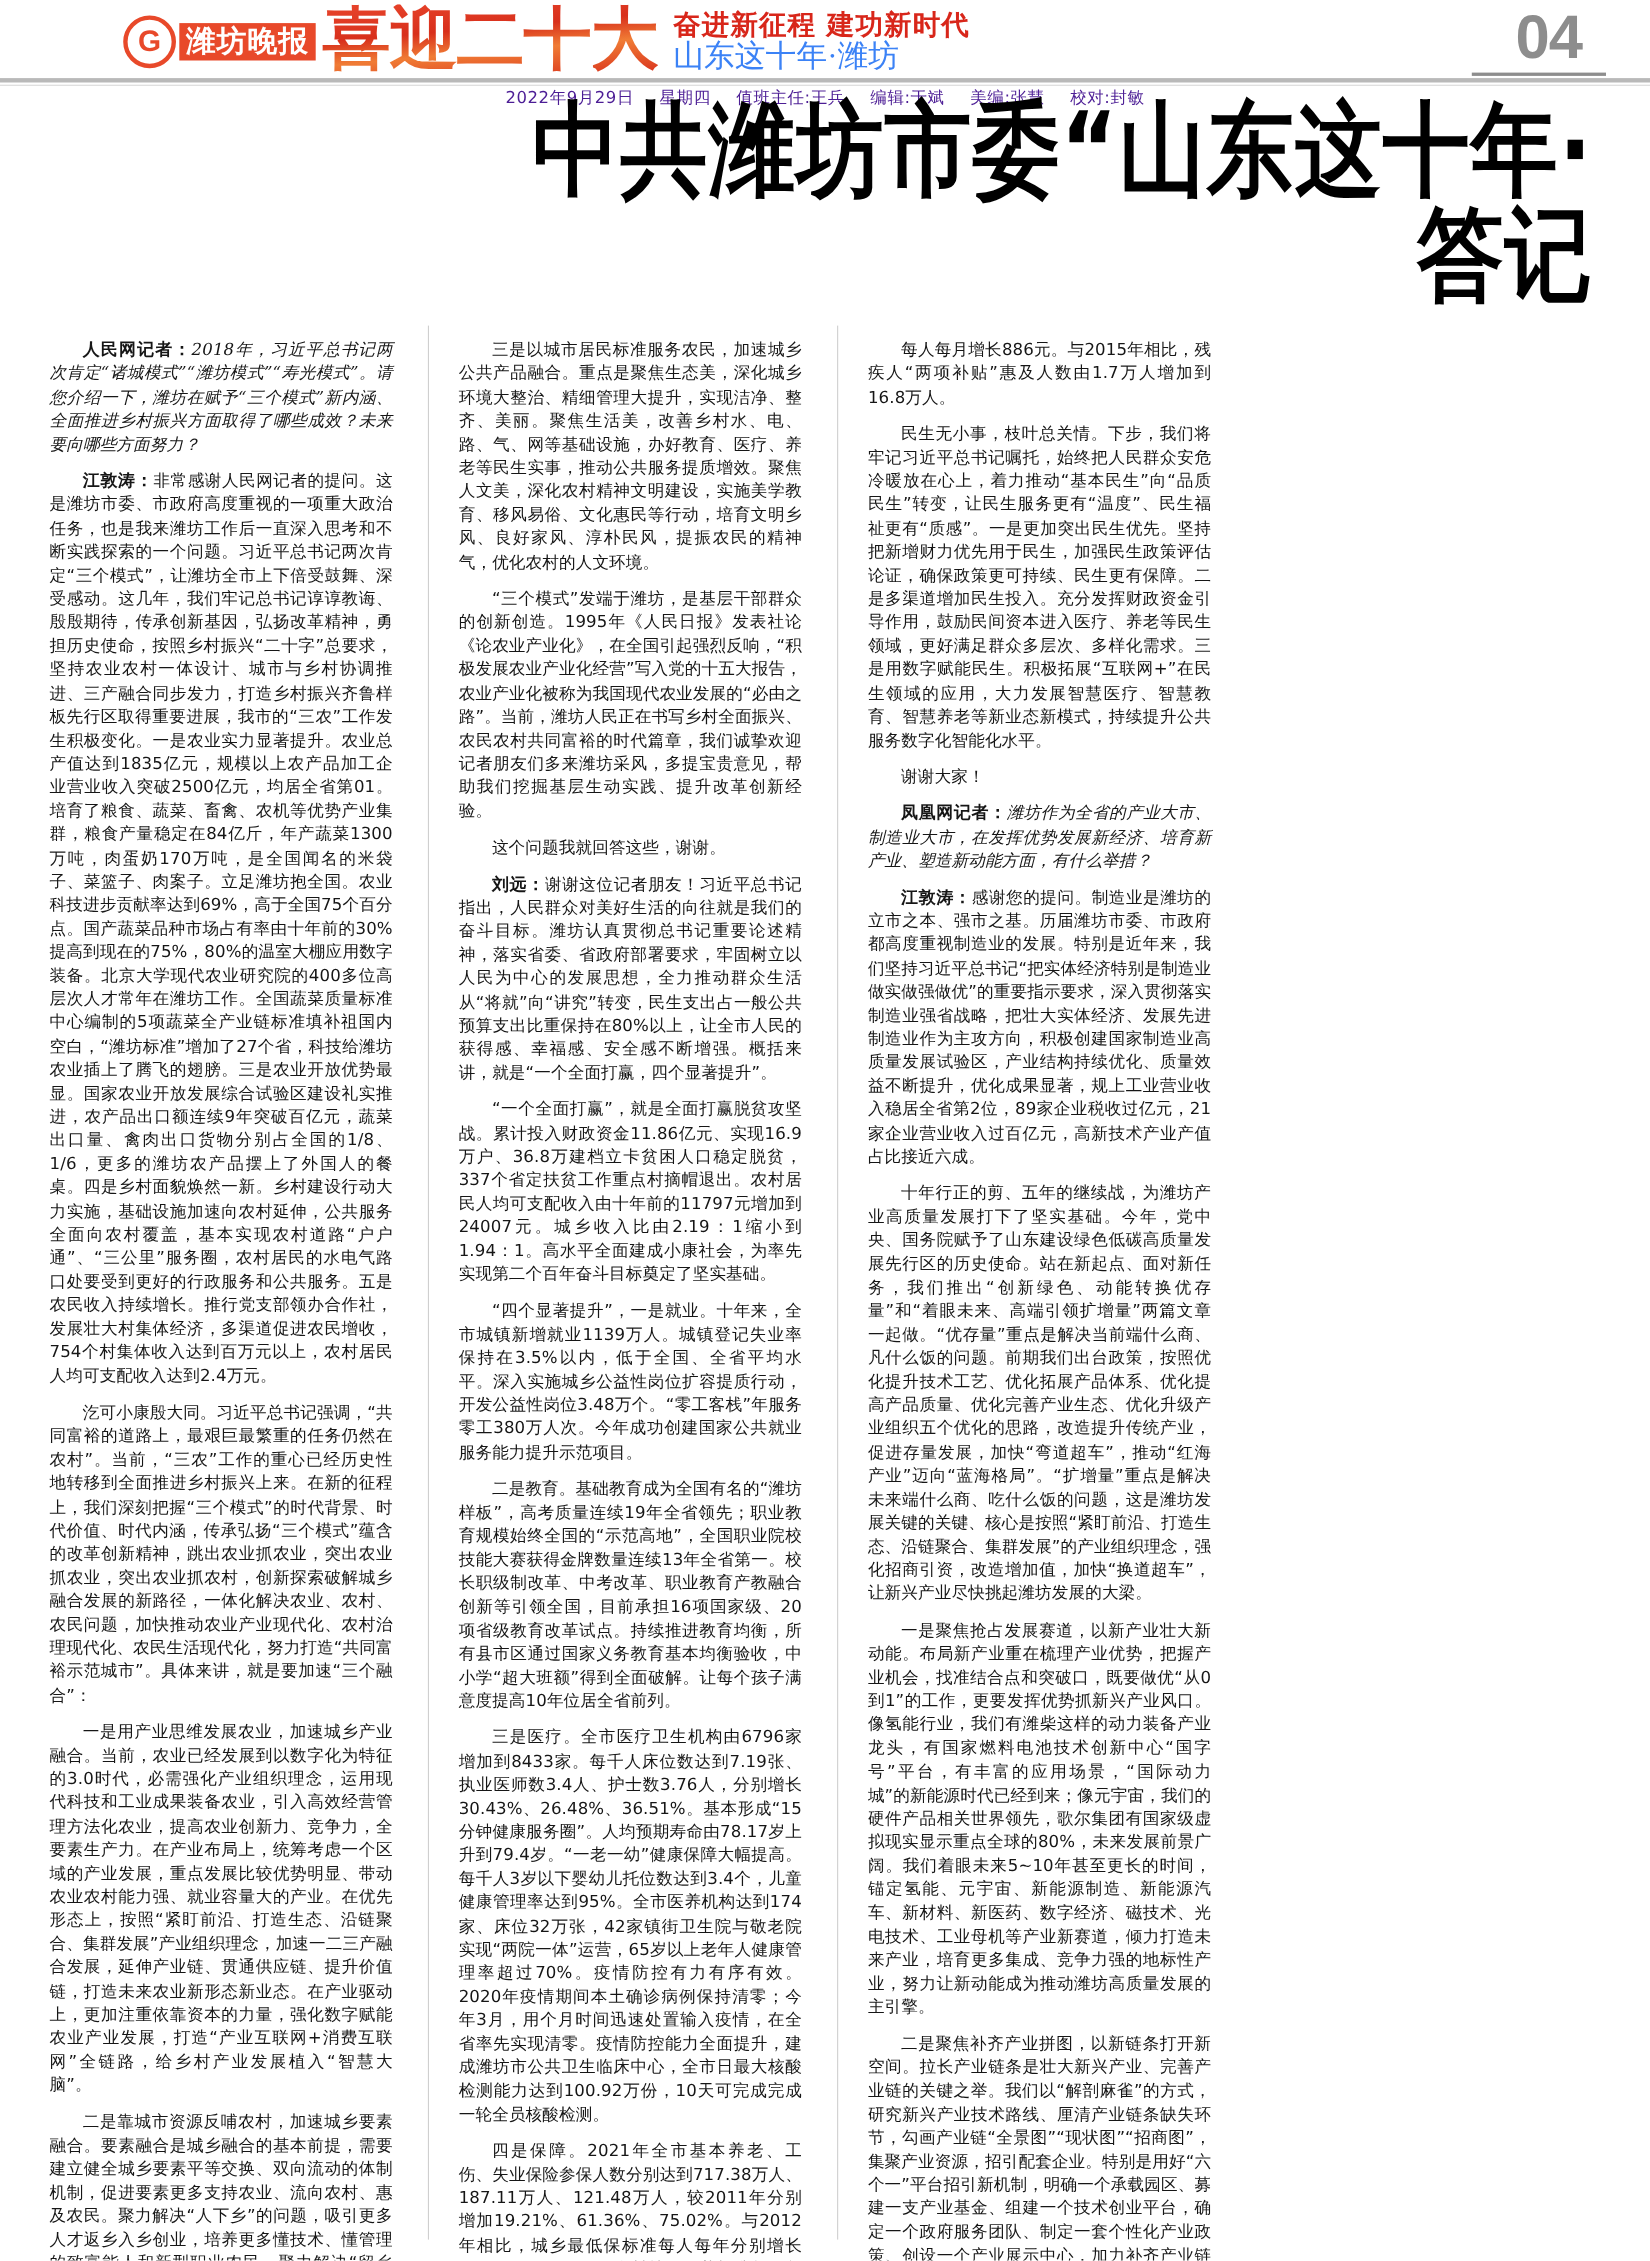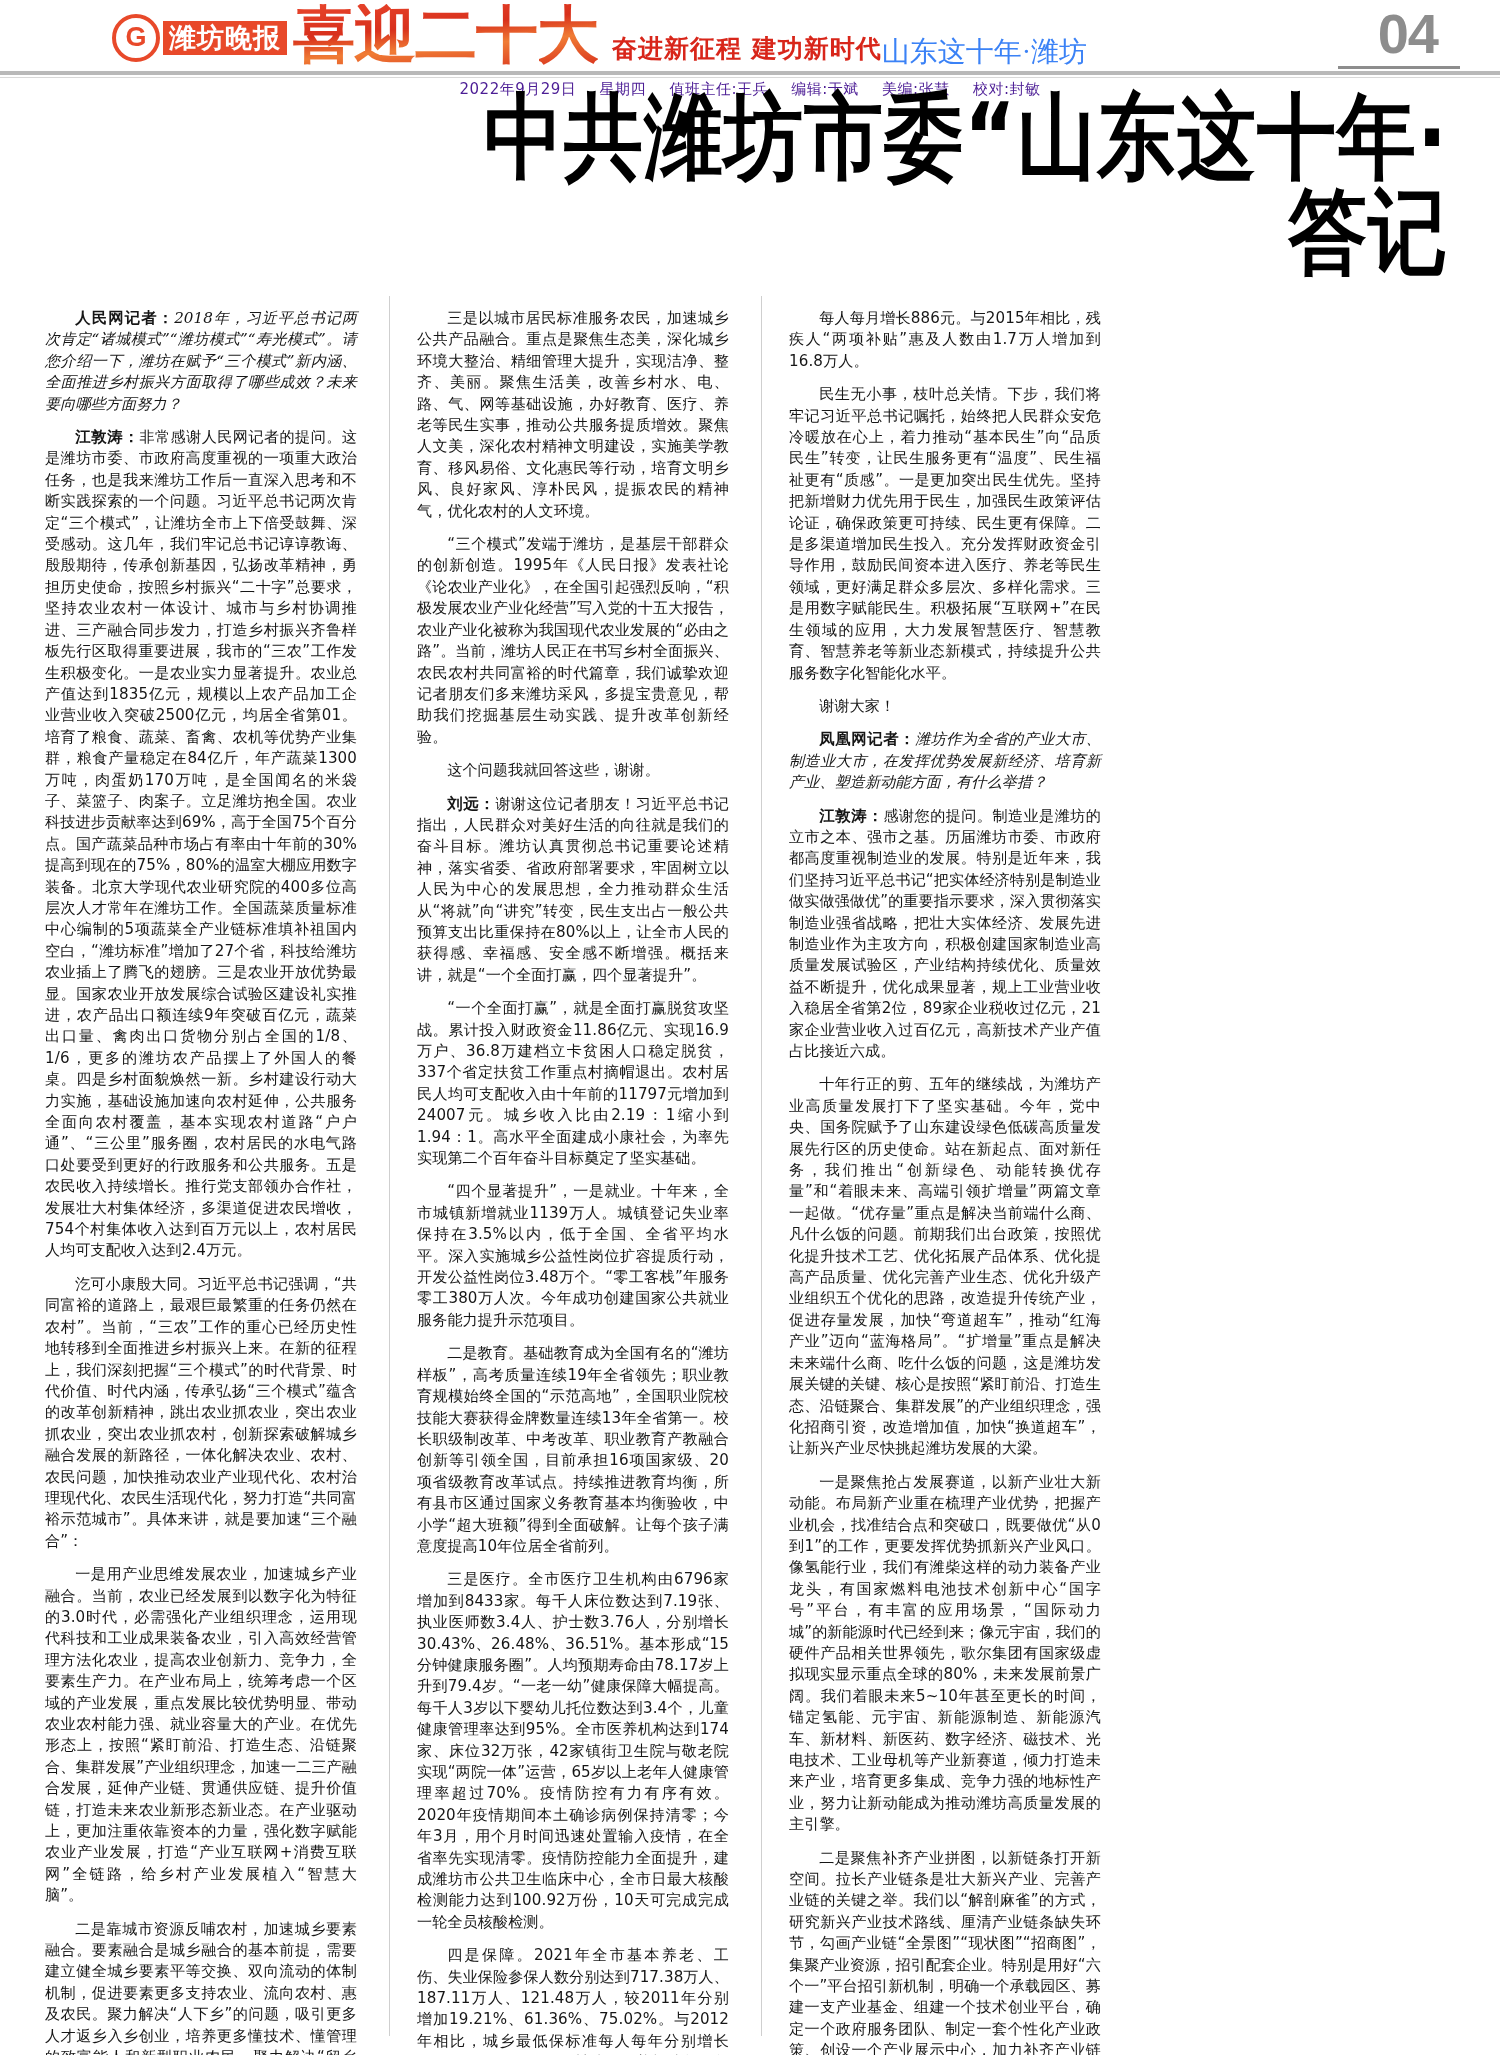--- a/index.html
+++ b/index.html
@@ -63,21 +63,21 @@
     white-space:nowrap;
     background:linear-gradient(175deg,#e8452c 0%,#d8301c 38%,#f07c35 62%,#d8301c 100%);
     -webkit-background-clip:text;
     background-clip:text;
     -webkit-text-fill-color:transparent;
     text-shadow:none;
     padding-bottom:2px;
   }
   .mast-slogan{
     margin-left:14px;margin-bottom:2px;
-    display:flex;flex-direction:row;justify-content:center;
+    display:flex;flex-direction:column;justify-content:center;
     line-height:1.04;
   }
   .slogan-1{
     font-family:"DejaVu Sans",sans-serif;font-weight:bold;
     font-size:25px;color:#d8261a;letter-spacing:1px;white-space:nowrap;
   }
   .slogan-2{
     font-family:Liberation Serif, serif;
     font-size:28px;color:#3b82f6;letter-spacing:0px;white-space:nowrap;
     margin-top:1px;

